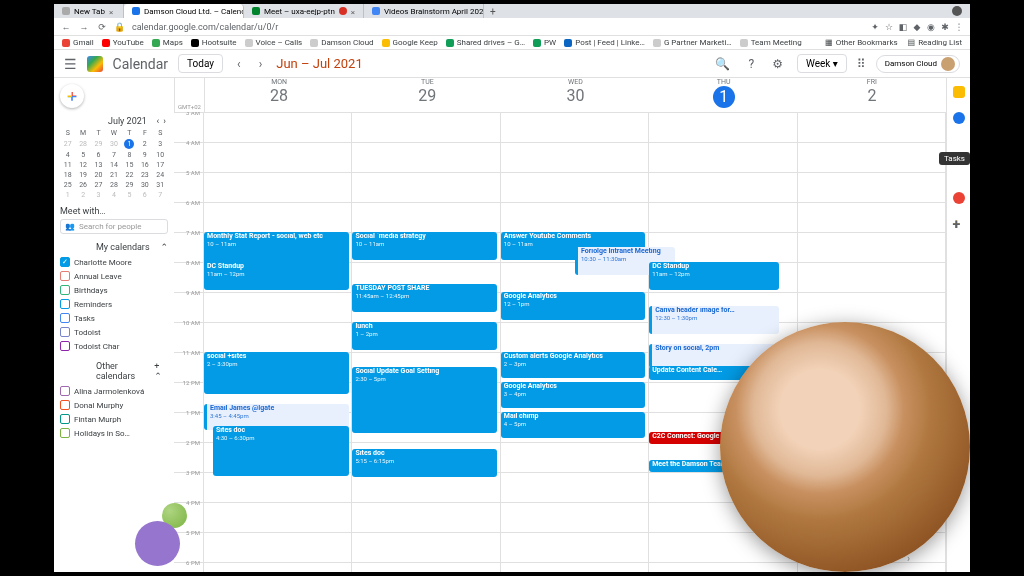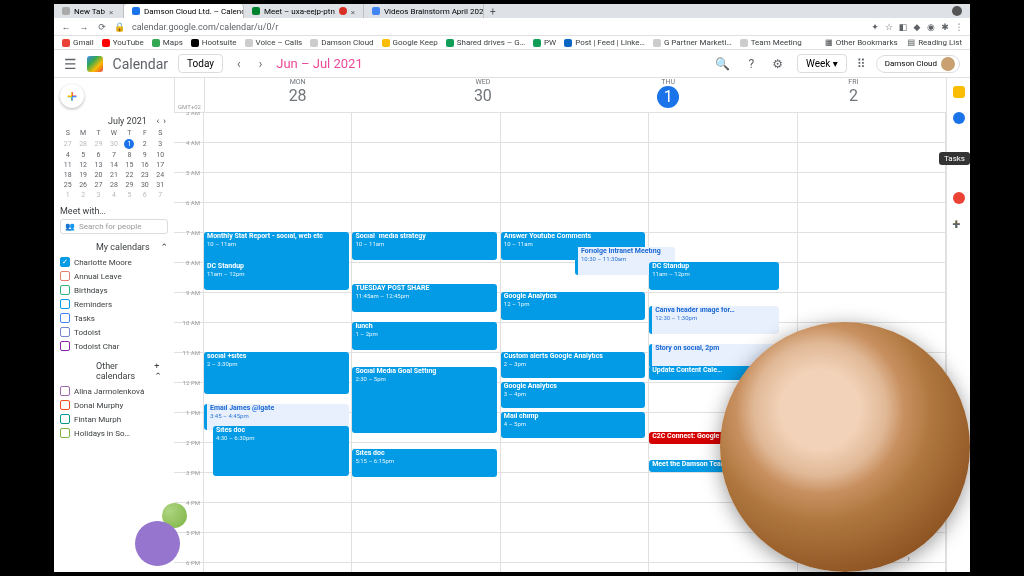--- a/index.html
+++ b/index.html
@@ -40,21 +40,21 @@
   .bi.li { background: #0a66c2; }
   .bm-right { margin-left: auto; display: flex; gap: 10px; }
 
   
   .appheader { height: 28px; display: flex; align-items: center; padding: 0 10px; gap: 10px; border-bottom: 1px solid #e0e0e0; }
   .menu-icon { font-size: 14px; color: #5f6368; cursor: pointer; }
   .logo { width: 16px; height: 16px; background: linear-gradient(135deg,#4285f4,#34a853,#fbbc04,#ea4335); border-radius: 3px; }
   .apptitle { font-size: 14px; color: #5f6368; }
   .todaybtn { border: 1px solid #dadce0; border-radius: 4px; padding: 3px 8px; font-size: 10px; cursor: pointer; }
   .chev { font-size: 12px; color: #5f6368; cursor: pointer; padding: 0 4px; }
-  .daterange { font-size: 13px; color: #ec4899; }
+  .daterange { font-size: 13px; color: #c2410c; }
   .sp { flex: 1; }
   .hicon { font-size: 12px; color: #5f6368; cursor: pointer; padding: 0 4px; }
   .viewsel { border: 1px solid #dadce0; border-radius: 4px; padding: 3px 8px; font-size: 10px; cursor: pointer; }
   .apps-icon { font-size: 12px; color: #5f6368; cursor: pointer; }
   .account { display: flex; align-items: center; gap: 4px; border: 1px solid #dadce0; border-radius: 12px; padding: 1px 4px 1px 8px; font-size: 8px; }
   .account .av { width: 14px; height: 14px; border-radius: 50%; background: #c9a070; }
 
   
   .appbody { flex: 1; display: flex; overflow: hidden; }
   .sidebar { width: 120px; padding: 6px; font-size: 9px; color: #3c4043; overflow: hidden; }
@@ -340,20 +340,24 @@
 
     <div class="maincal">
       <div class="dayheaders">
         <div class="gutter">GMT+02</div>
         <div id="dayheaders-inner" style="flex:1;display:flex;">
             <div class="daycol">
               <div class="dayname">MON</div>
               <div class="daynum ">28</div>
             </div>
             <div class="daycol">
+              <div class="dayname">TUE</div>
+              <div class="daynum ">29</div>
+            </div>
+            <div class="daycol">
               <div class="dayname">WED</div>
               <div class="daynum ">30</div>
             </div>
             <div class="daycol"><div class="dayname">THU</div><div class="daynum today">1</div></div>
             <div class="daycol">
               <div class="dayname">FRI</div>
               <div class="daynum ">2</div>
             </div>
           </div>
       </div>
@@ -520,21 +524,21 @@
           </div>
           <div class="eventlayer">
             <div class="ev" style="left: 0%; width: 19.5%; top: 120px; height: 45px;"><span class="t">Monthly Stat Report - social, web etc</span><span class="tm">10 – 11am</span></div>
             <div class="ev" style="left: 0%; width: 19.5%; top: 150px; height: 28px;"><span class="t">DC Standup</span><span class="tm">11am – 12pm</span></div>
             <div class="ev" style="left: 0%; width: 19.5%; top: 240px; height: 42px;"><span class="t">social +sites</span><span class="tm">2 – 3:30pm</span></div>
             <div class="ev light" style="left: 0%; width: 19.5%; top: 292px; height: 26px;"><span class="t">Email James @Igate</span><span class="tm">3:45 – 4:45pm</span></div>
             <div class="ev" style="left: 1.2%; width: 18.3%; top: 314px; height: 50px;"><span class="t">Sites doc</span><span class="tm">4:30 – 6:30pm</span></div>
             <div class="ev" style="left: 20%; width: 19.5%; top: 120px; height: 28px;"><span class="t">Social `media strategy</span><span class="tm">10 – 11am</span></div>
             <div class="ev" style="left: 20%; width: 19.5%; top: 172px; height: 28px;"><span class="t">TUESDAY POST SHARE</span><span class="tm">11:45am – 12:45pm</span></div>
             <div class="ev" style="left: 20%; width: 19.5%; top: 210px; height: 28px;"><span class="t">lunch</span><span class="tm">1 – 2pm</span></div>
-            <div class="ev" style="left: 20%; width: 19.5%; top: 255px; height: 66px;"><span class="t">Social Media Goal Setting</span><span class="tm">2:30 – 5pm</span></div>
+            <div class="ev" style="left: 20%; width: 19.5%; top: 255px; height: 66px;"><span class="t">Social Update Goal Setting</span><span class="tm">2:30 – 5pm</span></div>
             <div class="ev" style="left: 20%; width: 19.5%; top: 337px; height: 28px;"><span class="t">Sites doc</span><span class="tm">5:15 – 6:15pm</span></div>
             <div class="ev" style="left: 40%; width: 19.5%; top: 120px; height: 28px;"><span class="t">Answer Youtube Comments</span><span class="tm">10 – 11am</span></div>
             <div class="ev light" style="left: 50%; width: 13.5%; top: 135px; height: 28px;"><span class="t">Foriolge Intranet Meeting</span><span class="tm">10:30 – 11:30am</span></div>
             <div class="ev" style="left: 40%; width: 19.5%; top: 180px; height: 28px;"><span class="t">Google Analytics</span><span class="tm">12 – 1pm</span></div>
             <div class="ev" style="left: 40%; width: 19.5%; top: 240px; height: 26px;"><span class="t">Custom alerts Google Analytics</span><span class="tm">2 – 3pm</span></div>
             <div class="ev" style="left: 40%; width: 19.5%; top: 270px; height: 26px;"><span class="t">Google Analytics</span><span class="tm">3 – 4pm</span></div>
             <div class="ev" style="left: 40%; width: 19.5%; top: 300px; height: 26px;"><span class="t">Mail chimp</span><span class="tm">4 – 5pm</span></div>
             <div class="ev" style="left: 60%; width: 17.5%; top: 150px; height: 28px;"><span class="t">DC Standup</span><span class="tm">11am – 12pm</span></div>
             <div class="ev light" style="left: 60%; width: 17.5%; top: 194px; height: 28px;"><span class="t">Canva header image for…</span><span class="tm">12:30 – 1:30pm</span></div>
             <div class="ev light" style="left: 60%; width: 17.5%; top: 232px; height: 24px;">

